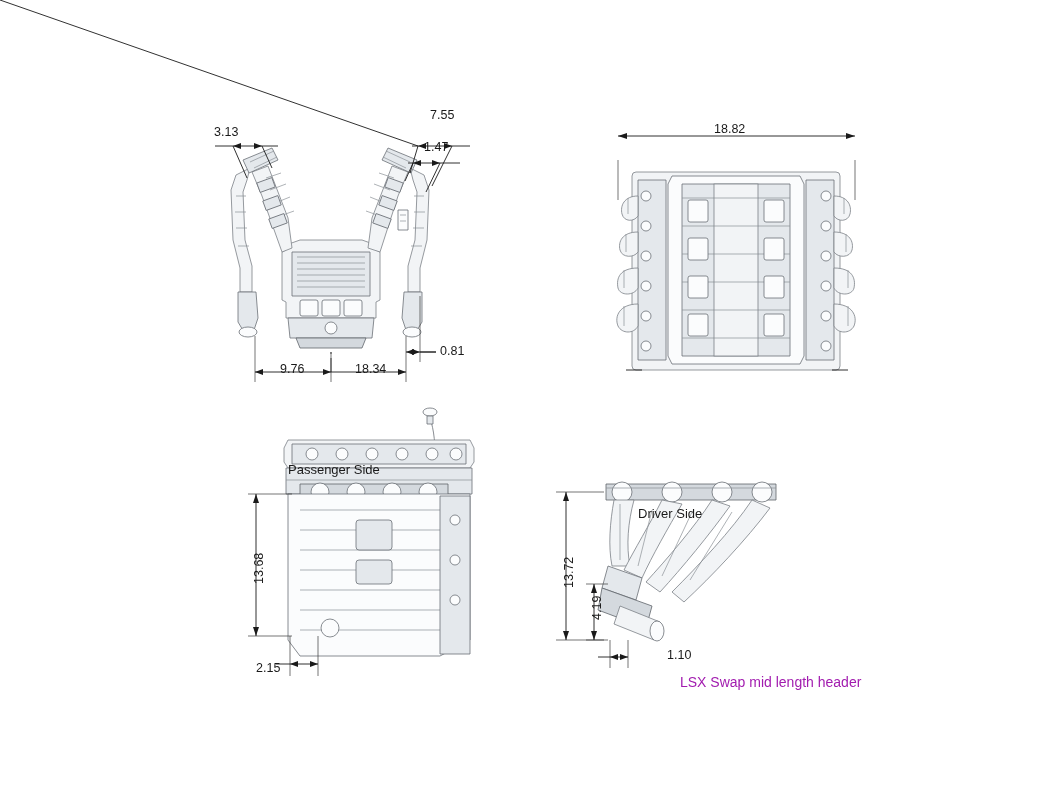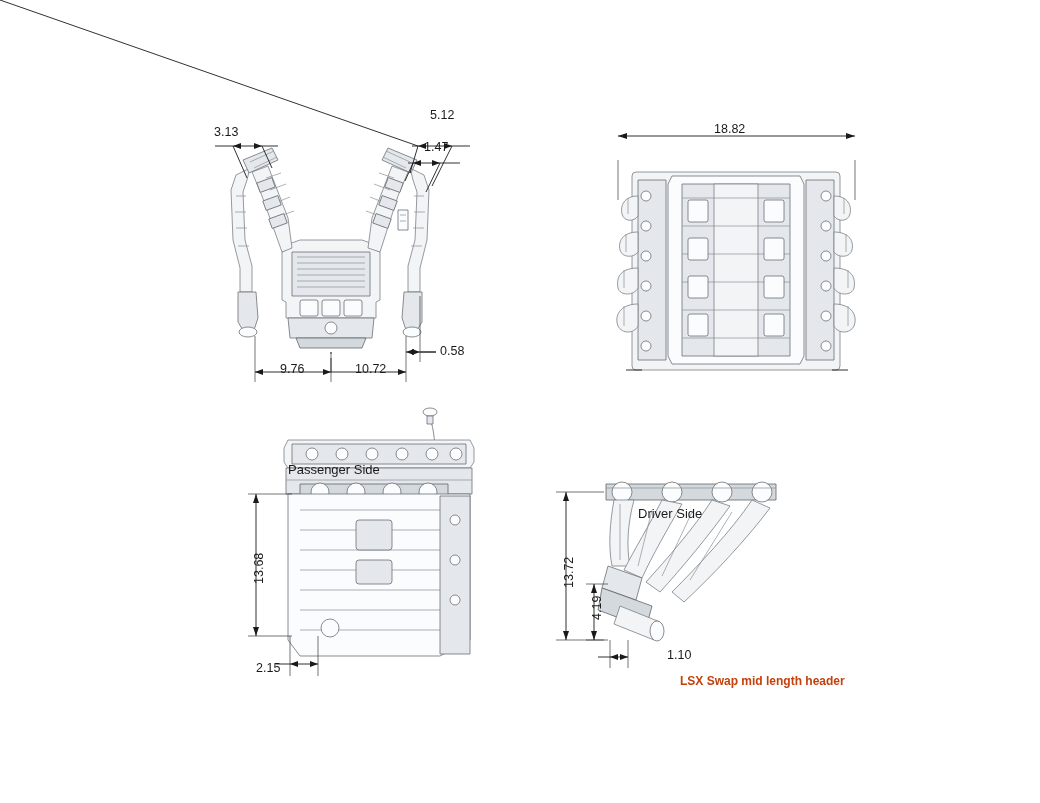--- a/index.html
+++ b/index.html
@@ -32,24 +32,23 @@
     color: #1a1a1a;
     white-space: nowrap;
   }
   .dim.vert {
     transform-origin: 0 0;
     transform: rotate(-90deg);
   }
   .caption {
     position: absolute;
     font-family: "Liberation Sans", sans-serif;
-    font-size: 12px;
-    color: #c2410c;
+    font-size: 14px;
+    color: #a21caf;
     white-space: nowrap;
-    font-weight: bold;
   }
   svg.drw {
     position: absolute;
     left: 0;
     top: 0;
     width: 1040px;
     height: 803px;
     pointer-events: none;
   }
   .ln { stroke: #1a1a1a; stroke-width: 0.9; fill: none; }
@@ -316,29 +315,29 @@
       <line class="ln" x1="610" y1="657" x2="628" y2="657"></line>
       <polygon class="arrow" points="610,657 618,654 618,660"></polygon>
       <polygon class="arrow" points="628,657 620,654 620,660"></polygon>
       <line class="ln" x1="598" y1="657" x2="610" y2="657"></line>
     </g>
 
   </svg>
 
   <div class="dim" style="left:214px; top:125px;">3.13</div>
 
-  <div class="dim" style="left:430px; top:108px;">5.12</div>
+  <div class="dim" style="left:430px; top:108px;">7.55</div>
 
   <div class="dim" style="left:424px; top:140px;">1.47</div>
 
   <div class="dim" style="left:280px; top:362px;">9.76</div>
 
-  <div class="dim" style="left:355px; top:362px;">10.72</div>
-
-  <div class="dim" style="left:440px; top:344px;">0.58</div>
+  <div class="dim" style="left:355px; top:362px;">18.34</div>
+
+  <div class="dim" style="left:440px; top:344px;">0.81</div>
 
   <div class="dim" style="left:714px; top:122px;">18.82</div>
 
   <div class="lbl" style="left:288px; top:416px;">Passenger Side</div>
 
   <div class="dim vert" style="left:252px; top:584px;">13.68</div>
 
   <div class="dim" style="left:256px; top:661px;">2.15</div>
 
   <div class="lbl" style="left:638px; top:460px;">Driver Side</div>

